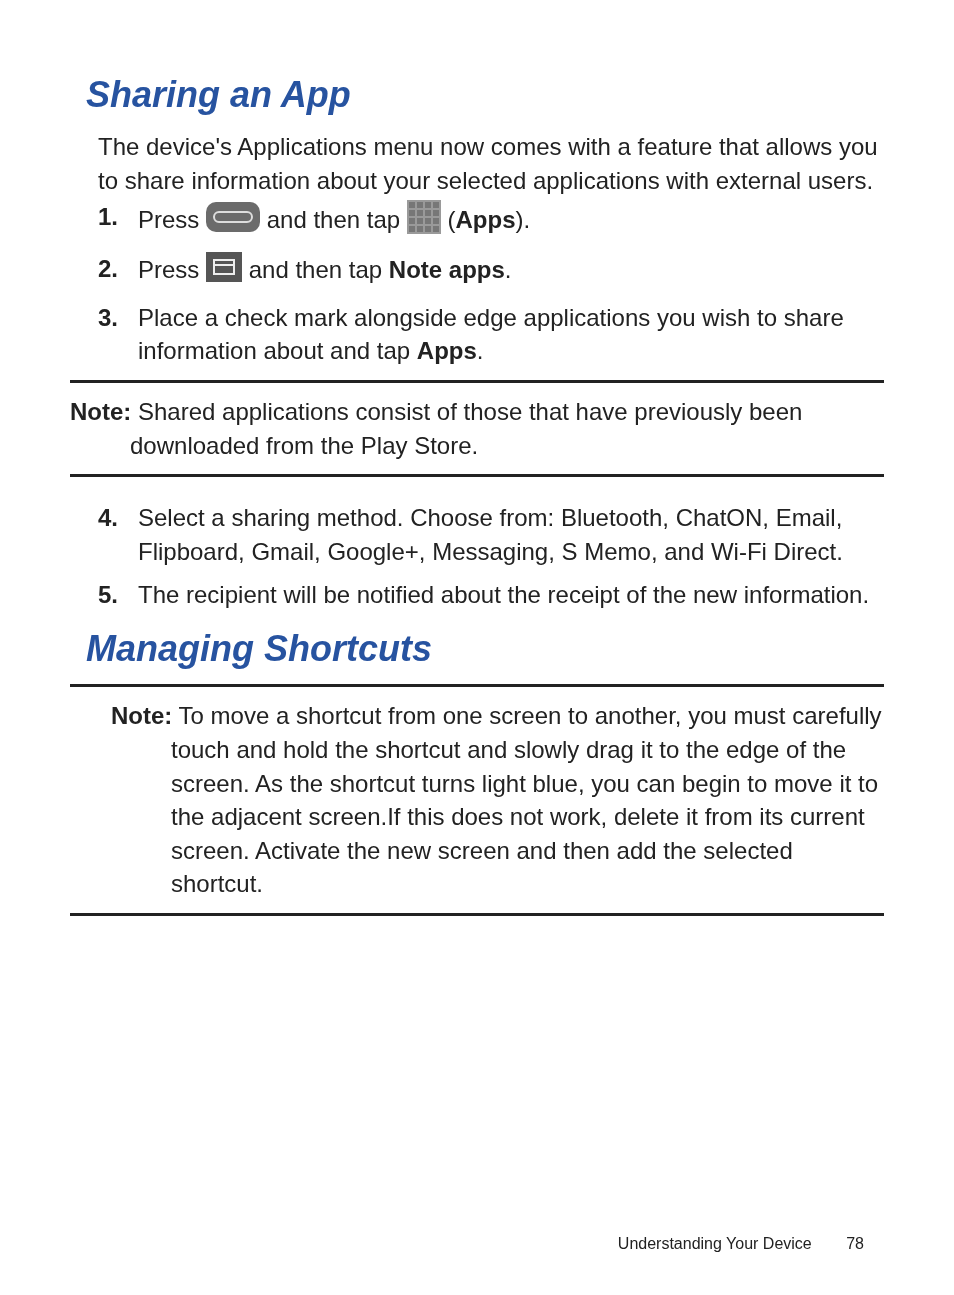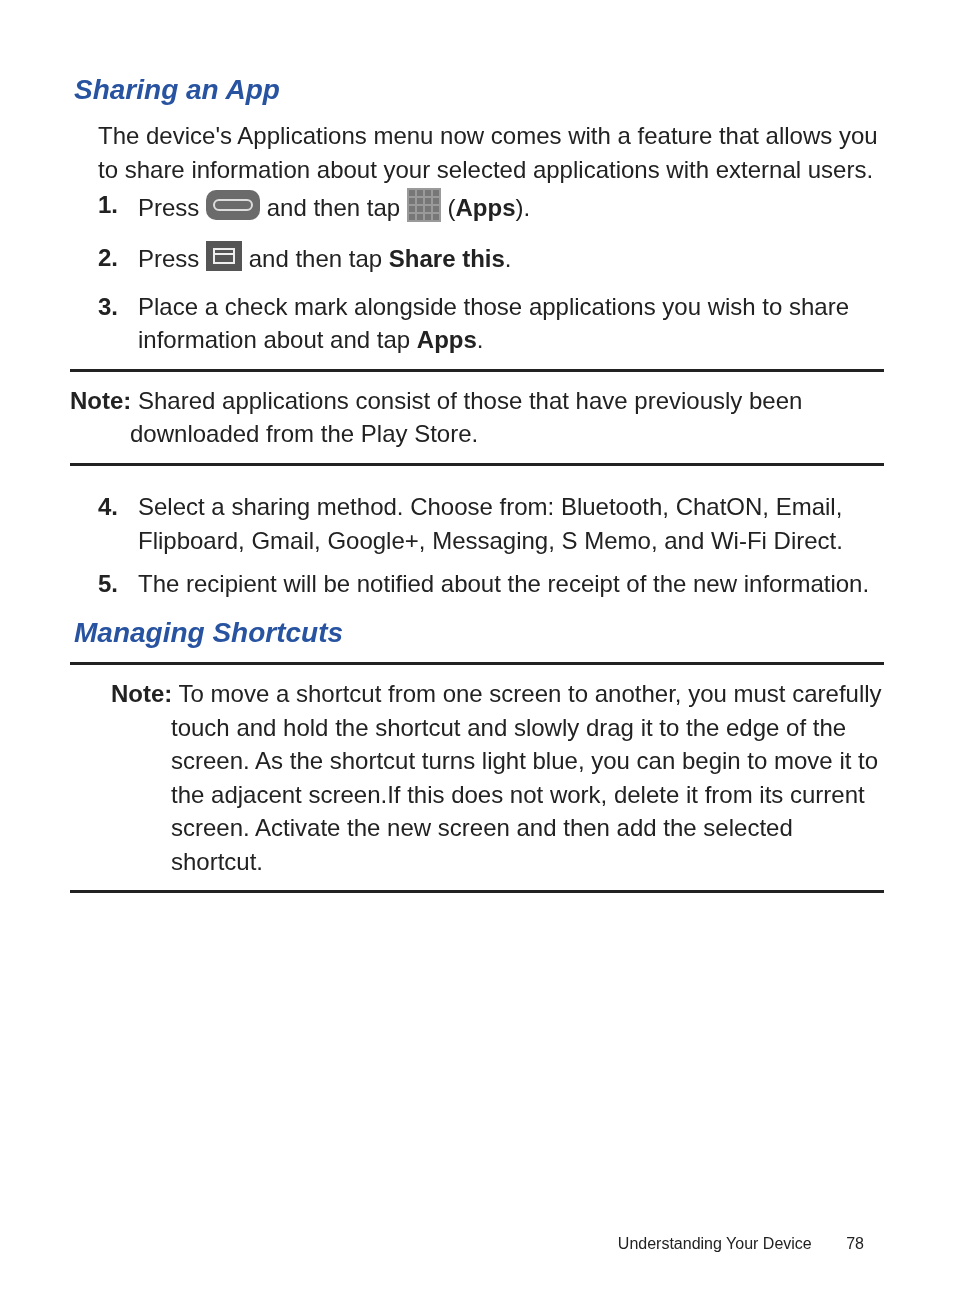--- a/index.html
+++ b/index.html
@@ -12,22 +12,22 @@
     width: 954px;
     height: 1295px;
     box-sizing: border-box;
     position: relative;
   }
   h3.section {
     font-family: Arial, Helvetica, sans-serif;
     font-weight: bold;
     font-style: italic;
     color: #2753a0;
-    font-size: 28px;
-    margin: 10px 0 10px 4px;
+    font-size: 36px;
+    margin: 10px 0 10px 16px;
   }
   .intro {
     margin: 0 0 2px 28px;
   }
   ol.steps {
     list-style: none;
     padding: 0;
     margin: 0 0 12px 28px;
   }
   ol.steps li {
@@ -126,27 +126,27 @@
     <span class="num">2.</span>
     <span class="body">
       <span>Press </span>
       <span class="icon">
         <svg width="36" height="30" viewBox="0 0 36 30">
             <rect x="0" y="0" width="36" height="30" fill="#555"></rect>
             <rect x="8" y="8" width="20" height="14" fill="none" stroke="#eee" stroke-width="2"></rect>
             <line x1="8" y1="13" x2="28" y2="13" stroke="#eee" stroke-width="2"></line>
           </svg>
       </span>
-      <span> and then tap </span><span class="bold">Share this</span><span>.</span>
+      <span> and then tap </span><span class="bold">Note apps</span><span>.</span>
     </span>
   </li>
   <li>
     <span class="num">3.</span>
     <span class="body">
-      <span>Place a check mark alongside those applications you wish to share information about and tap </span><span class="bold">Apps</span><span>.</span>
+      <span>Place a check mark alongside edge applications you wish to share information about and tap </span><span class="bold">Apps</span><span>.</span>
     </span>
   </li>
 </ol>
 
 <div class="note-block">
   <span class="note-body">
     <span class="note-label">Note:</span><span> Shared applications consist of those that have previously been downloaded from the Play Store.</span>
   </span>
 </div>
 

